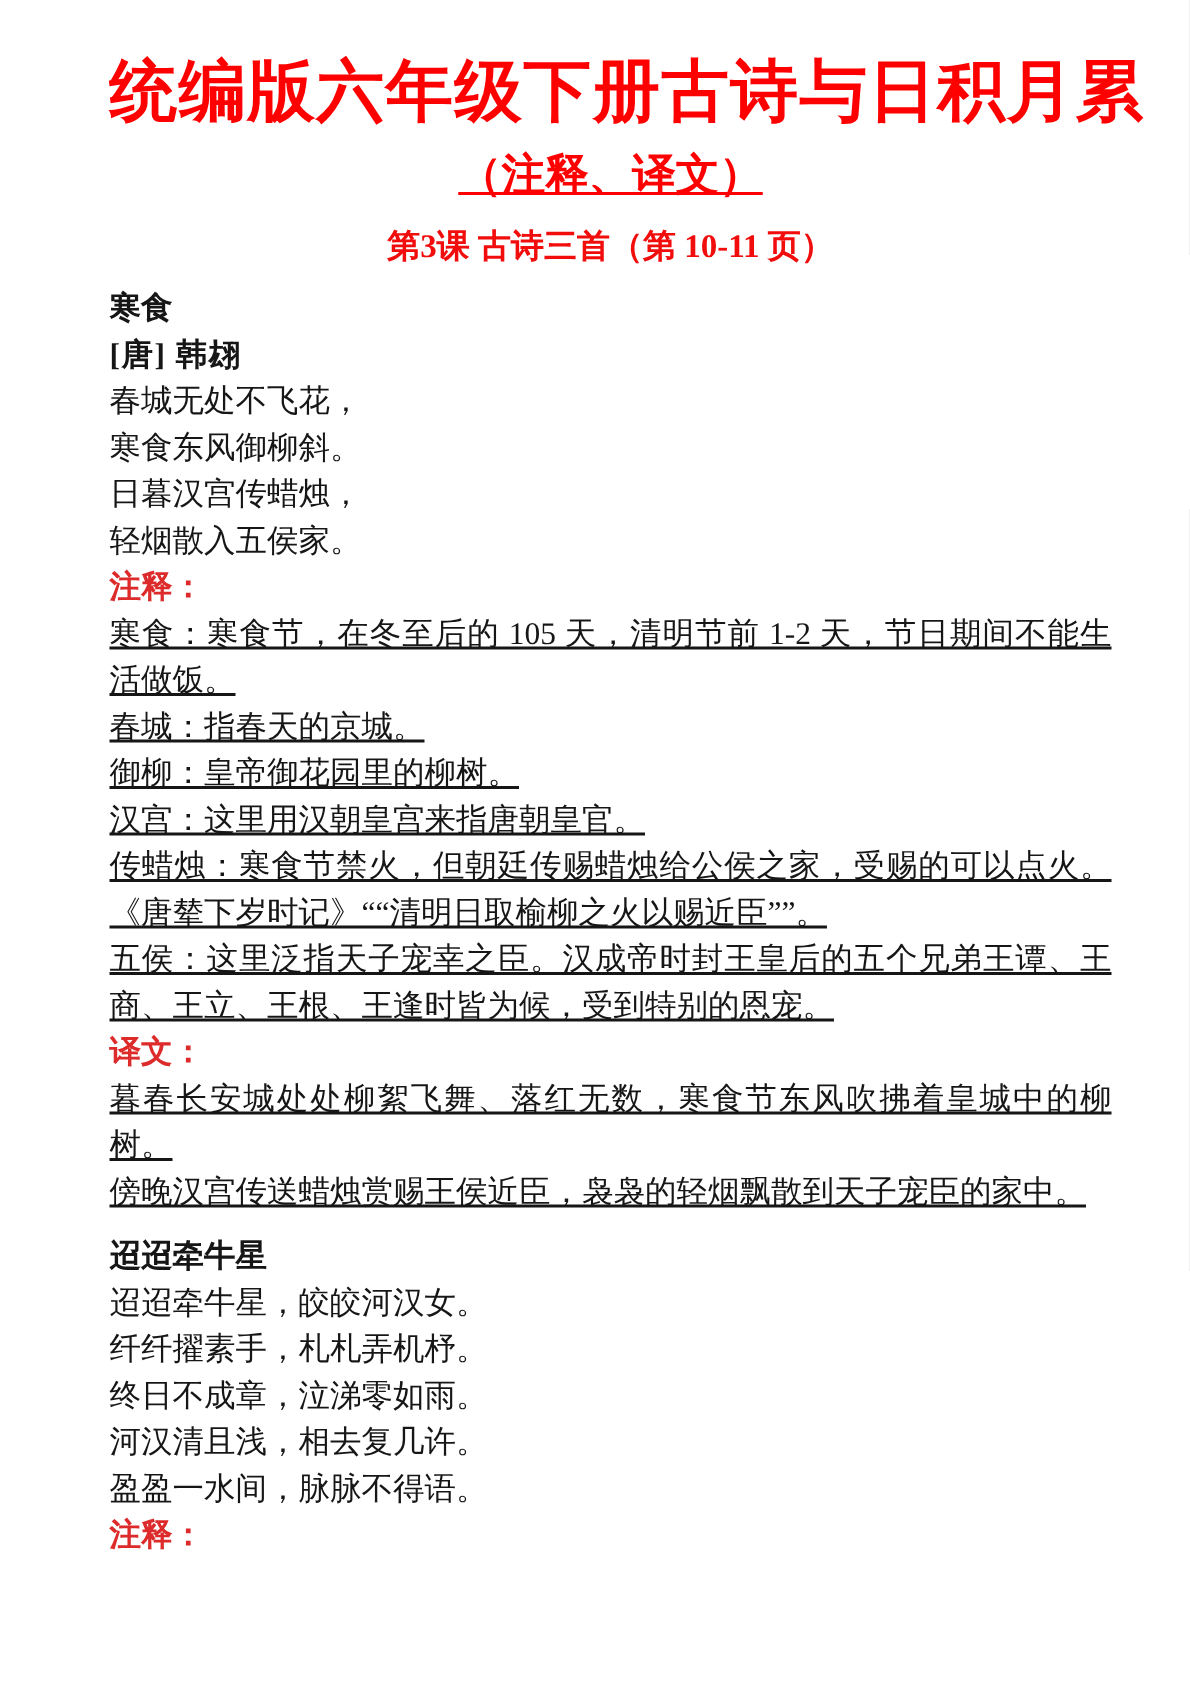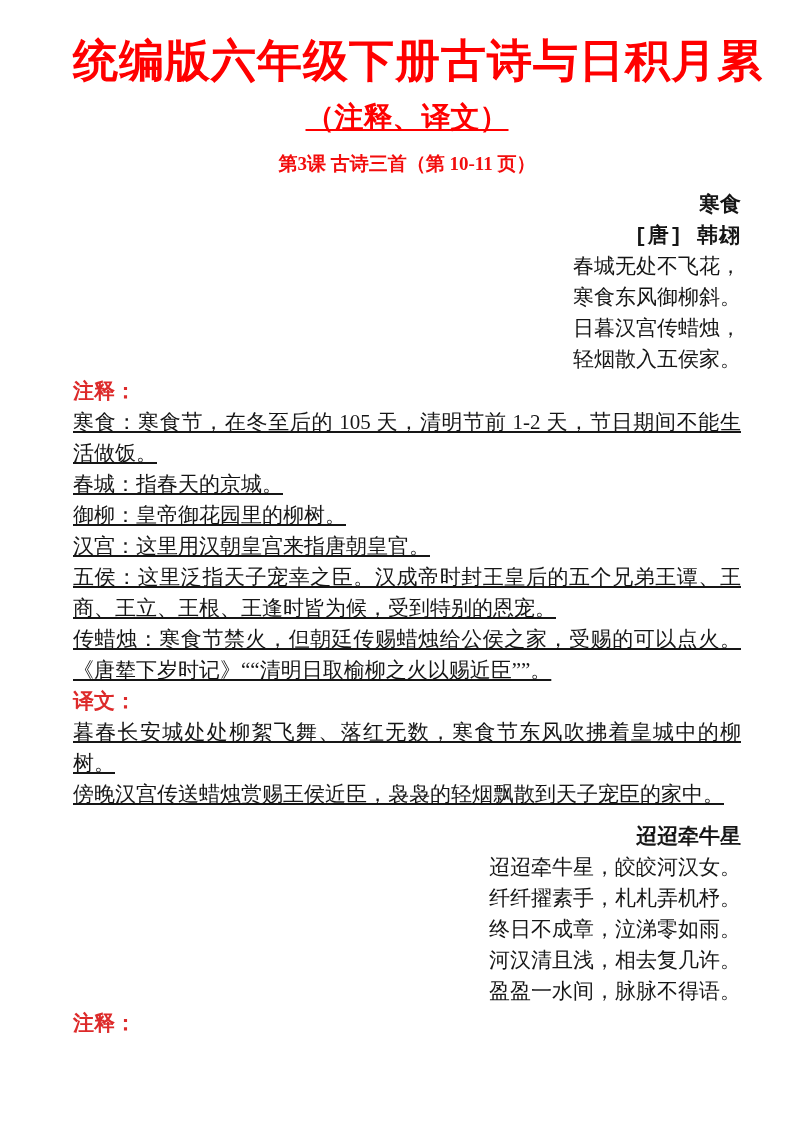--- a/index.html
+++ b/index.html
@@ -30,30 +30,29 @@
     color: #ff0000;
     font-size: 29px;
     line-height: 36px;
     text-align: center;
     margin-top: 11px;
     text-decoration: underline;
   }
   .lesson-heading {
     font-weight: bold;
     color: #f20d0d;
-    font-size: 19px;
+    font-size: 22px;
     line-height: 27px;
     text-align: center;
     margin-top: 15px;
   }
   .poem {
-    text-align: right;
+    text-align: left;
     font-size: 21px;
     line-height: 31px;
-    font-family: Liberation Mono, monospace;
   }
   .poem-1 { margin-top: 13px; }
   .poem-2 { margin-top: 12px; }
   .poem-title { font-weight: bold; }
   .poem-author { font-weight: bold; letter-spacing: 1px; }
   .section-label {
     color: #dd2a2a;
     font-weight: bold;
     font-size: 21px;
     line-height: 31px;
@@ -96,22 +95,22 @@
     <div class="poem-line">日暮汉宫传蜡烛，</div>
     <div class="poem-line">轻烟散入五侯家。</div>
   </div>
 
   <div class="section-label">注释：</div>
   <div class="body-text">
     <p>寒食：寒食节，在冬至后的 105 天，清明节前 1-2 天，节日期间不能生活做饭。</p>
     <p>春城：指春天的京城。</p>
     <p>御柳：皇帝御花园里的柳树。</p>
     <p>汉宫：这里用汉朝皇宫来指唐朝皇官。</p>
+    <p>传蜡烛：寒食节禁火，但朝廷传赐蜡烛给公侯之家，受赐的可以点火。《唐辇下岁时记》““清明日取榆柳之火以赐近臣””。</p>
     <p>五侯：这里泛指天子宠幸之臣。汉成帝时封王皇后的五个兄弟王谭、王商、王立、王根、王逢时皆为候，受到特别的恩宠。</p>
-    <p>传蜡烛：寒食节禁火，但朝廷传赐蜡烛给公侯之家，受赐的可以点火。《唐辇下岁时记》““清明日取榆柳之火以赐近臣””。</p>
   </div>
 
   <div class="section-label">译文：</div>
   <div class="body-text">
     <p>暮春长安城处处柳絮飞舞、落红无数，寒食节东风吹拂着皇城中的柳树。</p>
     <p>傍晚汉宫传送蜡烛赏赐王侯近臣，袅袅的轻烟飘散到天子宠臣的家中。</p>
   </div>
 
   <div class="poem poem-2">
     <div class="poem-title">迢迢牵牛星</div>

